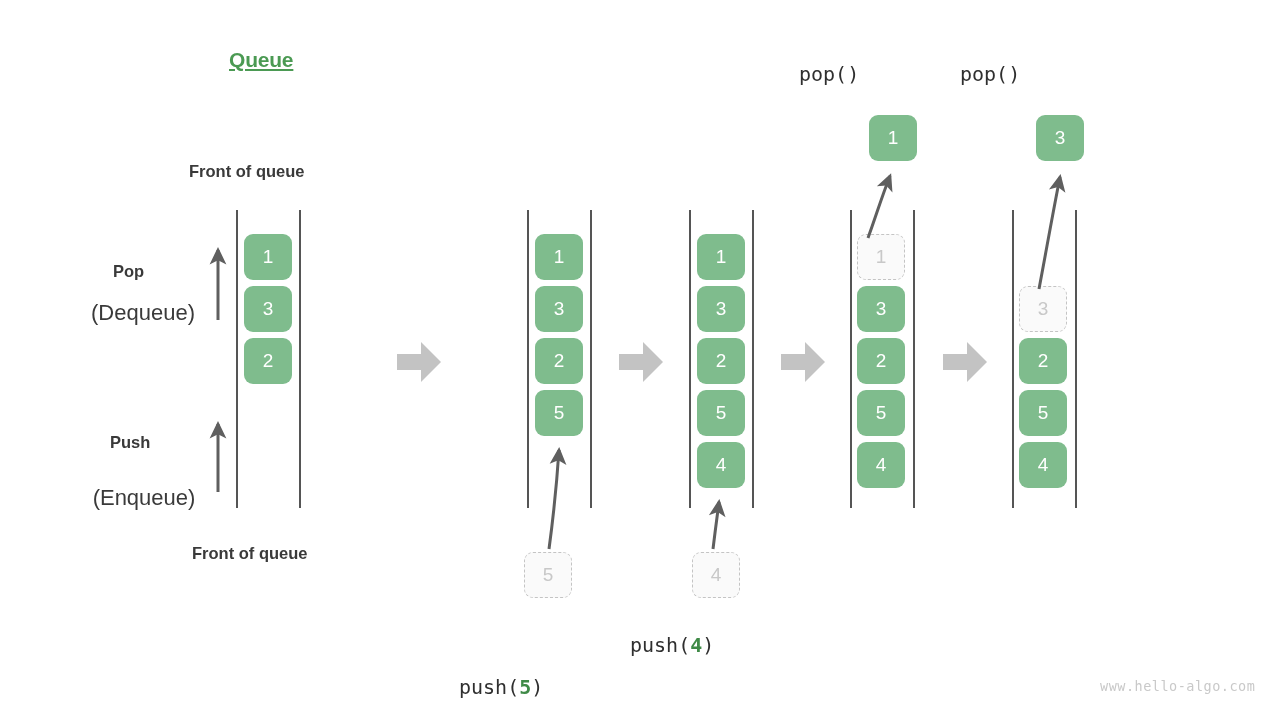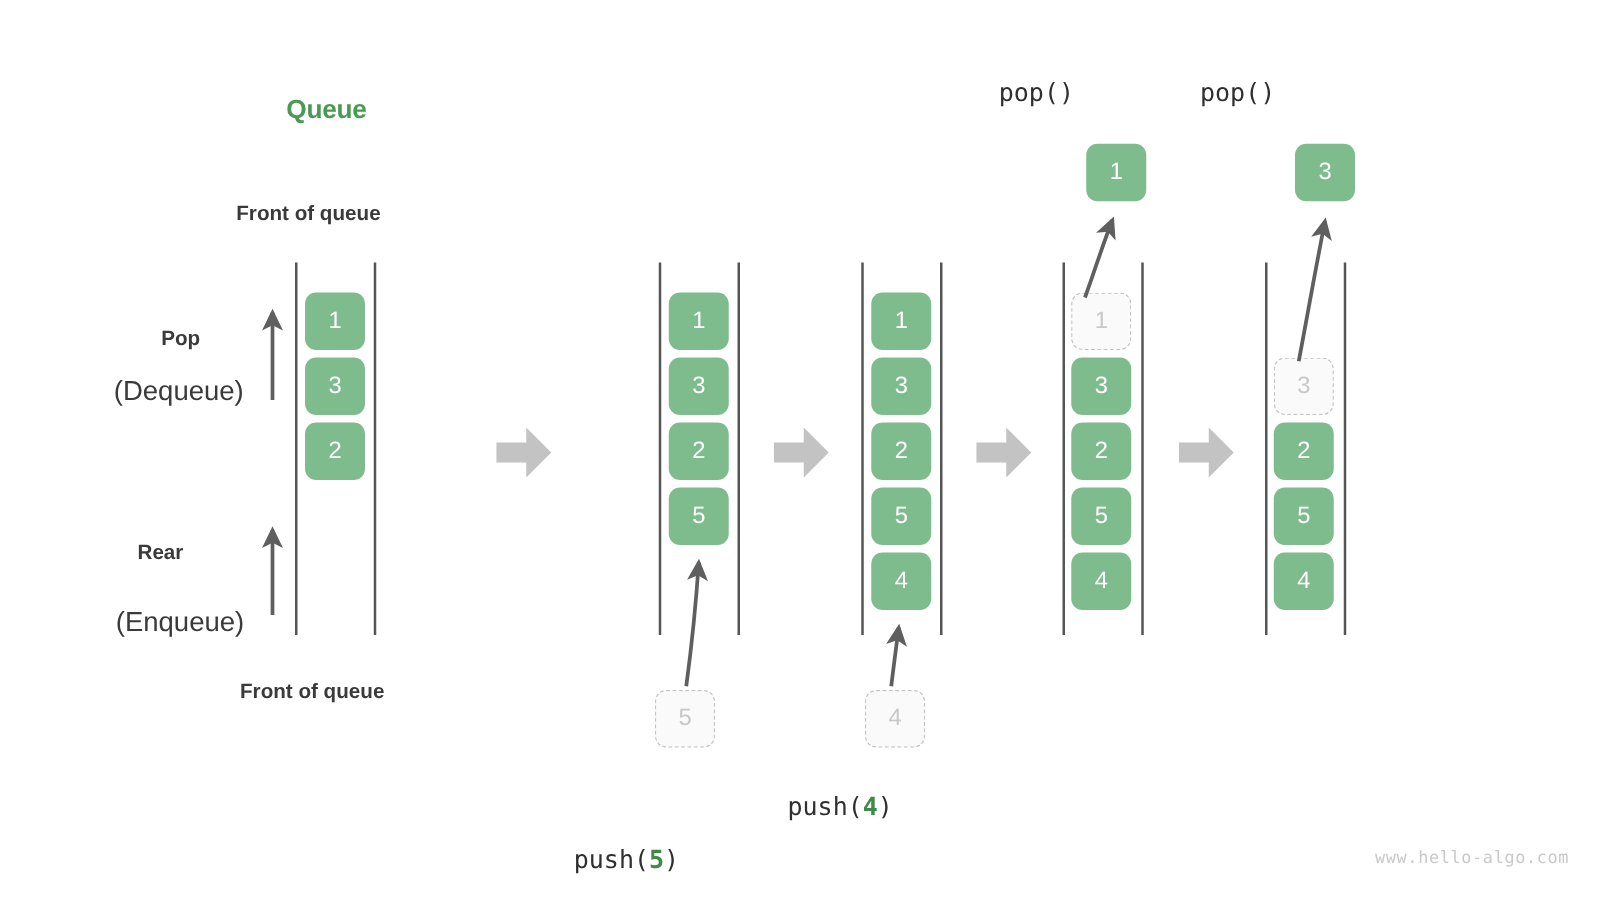--- a/index.html
+++ b/index.html
@@ -73,29 +73,29 @@
   .blockarrow{position:absolute;width:44px;height:40px;}
 
   
   .ovl{position:absolute;left:0;top:0;width:1280px;height:720px;pointer-events:none;}
 </style>
 </head>
 <body>
 
 <div class="stage">
 
-  <div class="title" style="left:229px;top:76px;">Queue</div>
+  <div class="title" style="left:229px;top:48px;text-decoration:underline;">Queue</div>
 
   <div class="lbl-bold" style="left:189px;top:162px;">Front of queue</div>
   <div class="lbl-bold" style="left:192px;top:544px;">Front of queue</div>
 
-  <div class="lbl-bold" style="left:129px;top:262px;width:60px;">Pop</div>
+  <div class="lbl-bold" style="left:113px;top:262px;width:60px;">Pop</div>
   <div class="lbl-reg" style="left:79px;top:300px;width:128px;">(Dequeue)</div>
 
-  <div class="lbl-bold" style="left:110px;top:433px;width:66px;">Rear</div>
+  <div class="lbl-bold" style="left:110px;top:433px;width:66px;">Push</div>
   <div class="lbl-reg" style="left:81px;top:485px;width:126px;">(Enqueue)</div>
 
   <div>
     <div class="rail" style="left:236px;top:210px;height:298px;"></div>
     <div class="rail" style="left:299px;top:210px;height:298px;"></div>
     <div class="cell" style="left:244px;top:234px;">1</div>
     <div class="cell" style="left:244px;top:286px;">3</div>
     <div class="cell" style="left:244px;top:338px;">2</div>
   </div>
 

